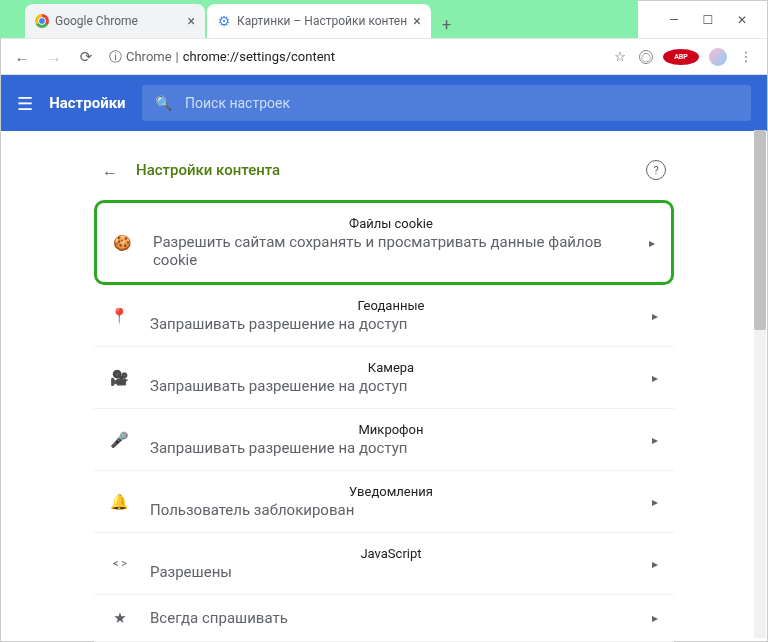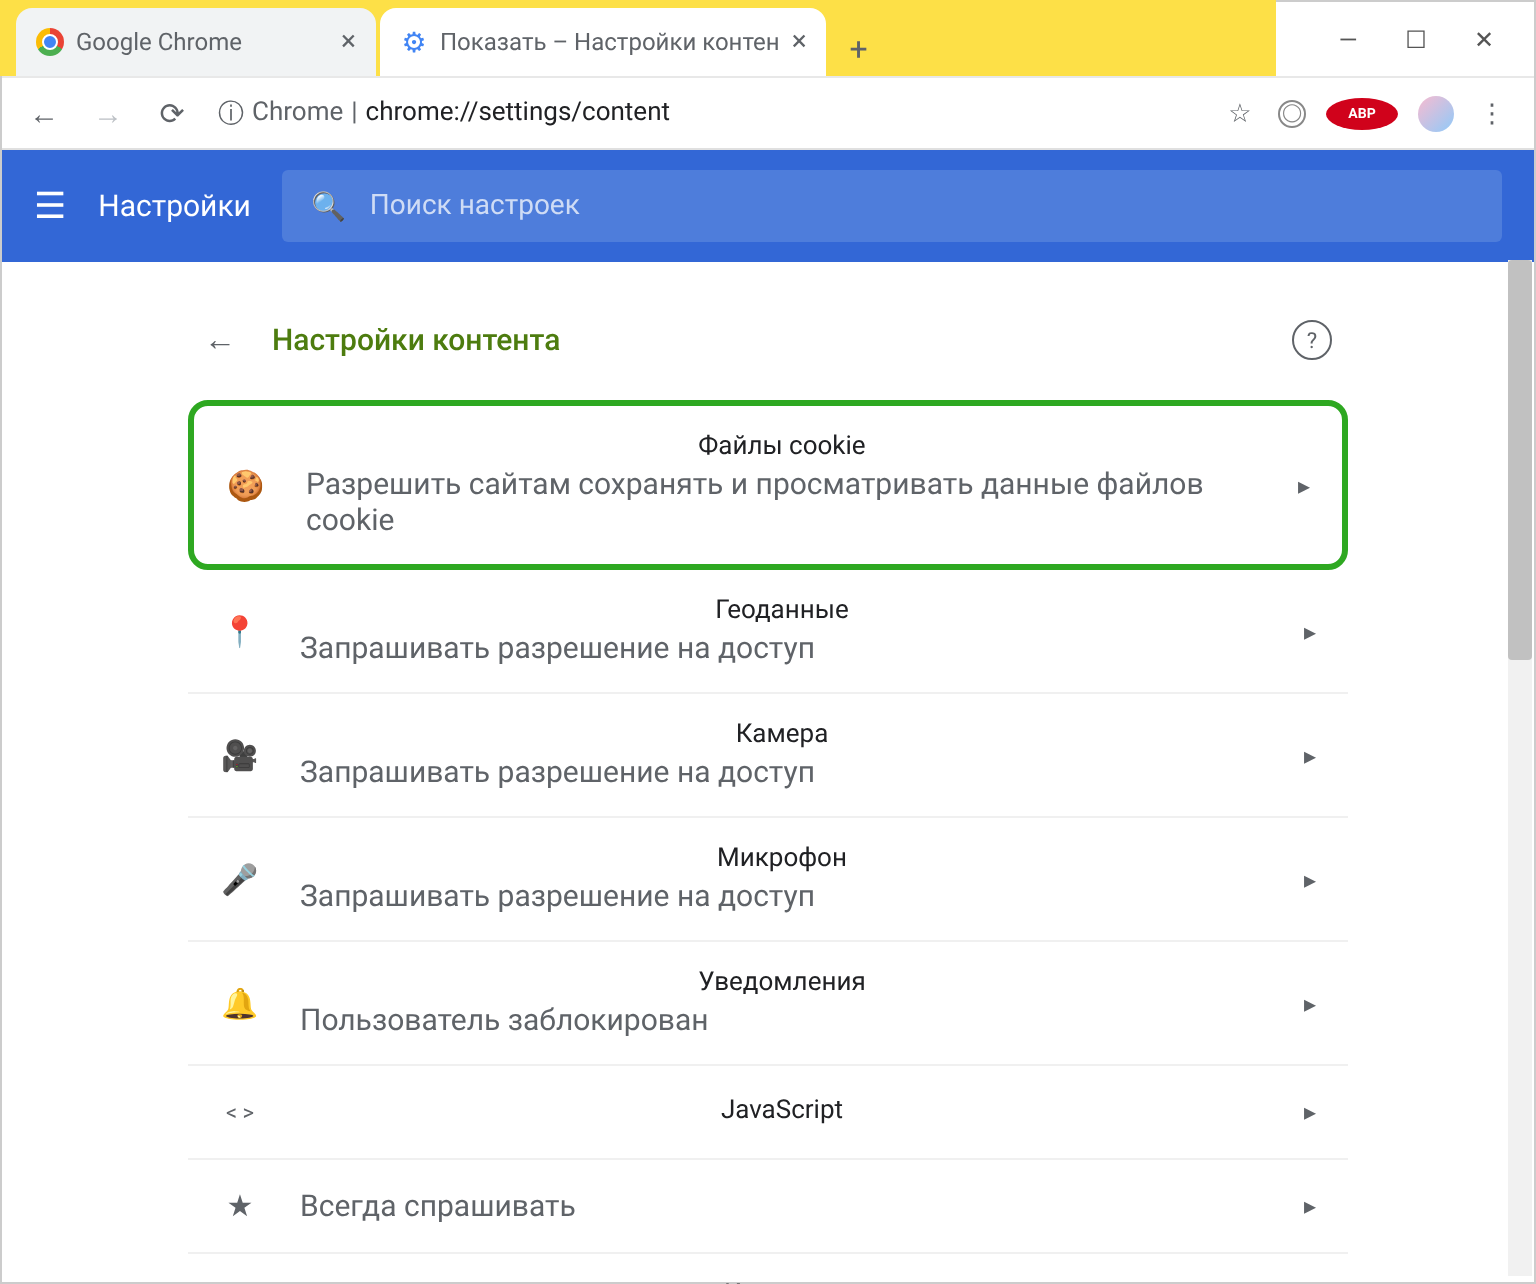--- a/index.html
+++ b/index.html
@@ -1,33 +1,33 @@
 <!DOCTYPE html>
 <html><head>
 <meta charset="utf-8">
 <style>
 * { margin: 0; padding: 0; box-sizing: border-box; font-family: 'Segoe UI', Roboto, Arial, sans-serif; }
 body { background: #fff; width: 768px; height: 642px; overflow: hidden; border: 1px solid #ccc; }
 .titlebar { height: 38px; background: #fff; display: flex; justify-content: flex-end; align-items: center; padding-right: 8px; border-bottom: 1px solid #e8e8e8; }
 .winbtn { width: 34px; height: 28px; display: flex; align-items: center; justify-content: center; font-size: 12px; color: #555; }
-.tabstrip { height: 38px; background: #fde047; display: flex; align-items: flex-end; padding-left: 8px; position: absolute; top: 0; left: 0; right: 130px; }
+.tabstrip { height: 38px; background: #86efac; display: flex; align-items: flex-end; padding-left: 25px; position: absolute; top: 0; left: 0; right: 130px; }
 .tab { height: 34px; background: #f1f3f4; border-radius: 8px 8px 0 0; display: flex; align-items: center; padding: 0 10px; margin-right: 2px; min-width: 180px; font-size: 12px; color: #5f6368; gap: 6px; }
 .tab.active { background: #fff; }
 .tab-close { margin-left: auto; font-size: 14px; color: #5f6368; }
 .newtab { width: 28px; height: 28px; display: flex; align-items: center; justify-content: center; font-size: 16px; color: #5f6368; }
 .addrbar { height: 36px; background: #fff; display: flex; align-items: center; padding: 0 12px; gap: 14px; border-bottom: 1px solid #e0e0e0; }
 .navicon { color: #5f6368; font-size: 15px; width: 18px; text-align: center; }
 .navicon.disabled { color: #bdc1c6; }
 .url { flex: 1; display: flex; align-items: center; font-size: 13px; color: #5f6368; gap: 4px; }
 .url .host { color: #202124; }
 .ext { display: flex; align-items: center; gap: 10px; }
 .exticon { width: 18px; height: 18px; display: flex; align-items: center; justify-content: center; font-size: 13px; }
 .bluebar { height: 56px; background: #3367d6; display: flex; align-items: center; padding: 0 16px; gap: 16px; }
 .menuicon { color: #fff; font-size: 18px; }
-.apptitle { color: #fff; font-size: 15px; font-weight: 400; }
+.apptitle { color: #fff; font-size: 15px; font-weight: 700; }
 .searchbox { flex: 1; max-width: 680px; background: #4e7ddb; height: 36px; border-radius: 3px; display: flex; align-items: center; padding: 0 14px; gap: 12px; color: #cfdcf5; font-size: 14px; }
 .content { position: absolute; top: 130px; left: 0; right: 0; bottom: 0; overflow-y: auto; display: flex; justify-content: center; padding: 20px 40px; }
 .panel { width: 580px; }
 .panelhdr { display: flex; align-items: center; padding: 10px 8px 20px 8px; gap: 18px; }
 .back { color: #5f6368; font-size: 16px; }
 .panelhdr-title { flex: 1; font-size: 15px; color: #4d7c0f; font-weight: 500; }
 .help { width: 20px; height: 20px; border: 1.5px solid #5f6368; border-radius: 50%; display: flex; align-items: center; justify-content: center; font-size: 11px; color: #5f6368; }
 .row { display: flex; align-items: center; padding: 13px 16px; gap: 20px; border-bottom: 1px solid #f0f0f0; }
 .row.highlighted { border: 3px solid #2ea821; border-radius: 10px; }
 .rowicon { width: 20px; height: 20px; color: #5f6368; display: flex; align-items: center; justify-content: center; font-size: 15px; }
@@ -51,21 +51,21 @@
 <div class="tabstrip">
   <div class="tab">
     <span class="favicon">
         <span class="chrome-logo"></span>
       </span>
     <span>Google Chrome</span>
     <span class="tab-close">×</span>
   </div>
   <div class="tab active">
     <span class="favicon gear">⚙</span>
-    <span>Показать – Настройки контен</span>
+    <span>Картинки – Настройки контен</span>
     <span class="tab-close">×</span>
   </div>
   <div class="newtab">+</div>
 </div>
 
 <div class="titlebar">
   <div class="winbtn">—</div>
   <div class="winbtn">☐</div>
   <div class="winbtn">✕</div>
 </div>
@@ -145,20 +145,21 @@
           <div class="rowtext">
             <div class="rowtitle">Уведомления</div>
             <div class="rowsub">Пользователь заблокирован</div>
           </div>
           <div class="chevron">▸</div>
         </div>
         <div class="row">
           <div class="rowicon" style="font-size: 11px;">&lt; &gt;</div>
           <div class="rowtext">
             <div class="rowtitle">JavaScript</div>
+            <div class="rowsub">Разрешены</div>
           </div>
           <div class="chevron">▸</div>
         </div>
         <div class="row">
           <div class="rowicon">★</div>
           <div class="rowtext">
             <div class="rowsub">Всегда спрашивать</div>
           </div>
           <div class="chevron">▸</div>
         </div>

